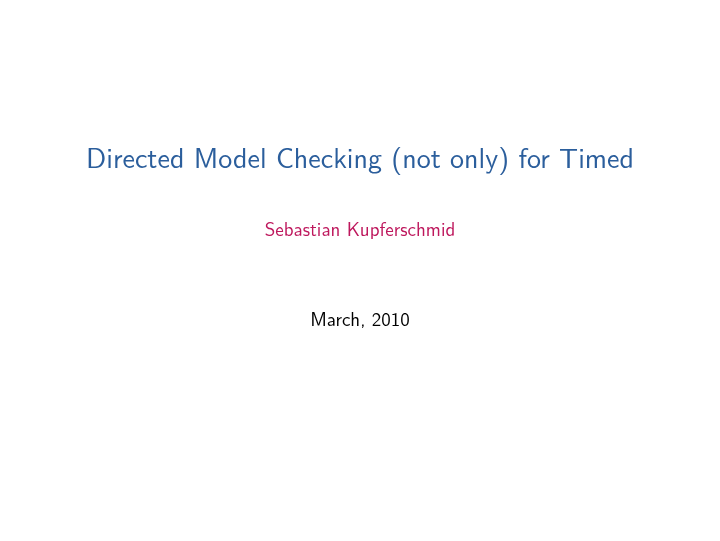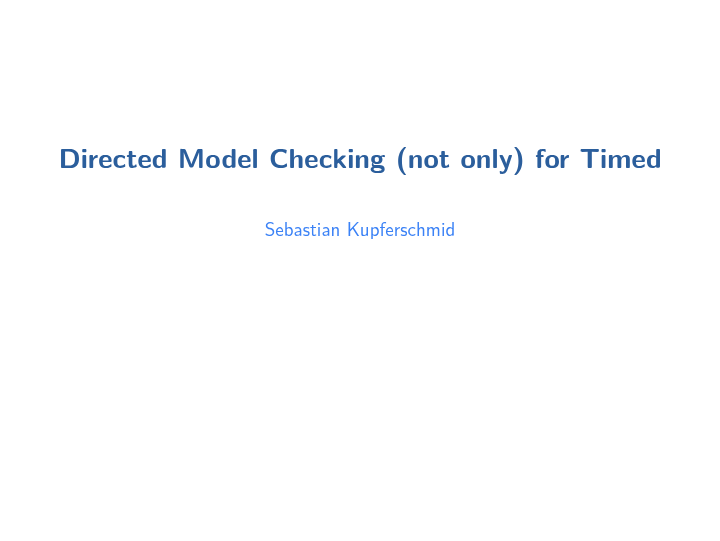--- a/index.html
+++ b/index.html
@@ -16,38 +16,39 @@
     box-sizing: border-box;
     width: 720px;
     height: 541px;
     padding-top: 138px;
     text-align: center;
   }
   .title {
     color: #2b5e9c;
     font-size: 28px;
     line-height: 1.35;
-    font-weight: 700;
+    font-weight: 400;
     margin: 0 auto;
     max-width: 620px;
   }
   .author {
-    color: #3b82f6;
+    color: #be185d;
     font-size: 19px;
     font-weight: 400;
     margin-top: 38px;
   }
   .date {
     color: #000;
     font-size: 19px;
     font-weight: 400;
     margin-top: 62px;
   }
 </style>
 </head>
 <body>
 
 <div class="slide">
   <div class="title">
     <div>Directed Model Checking (not only) for Timed</div>
   </div>
   <div class="author">Sebastian Kupferschmid</div>
+  <div class="date">March, 2010</div>
 </div>
 
 </body></html>

